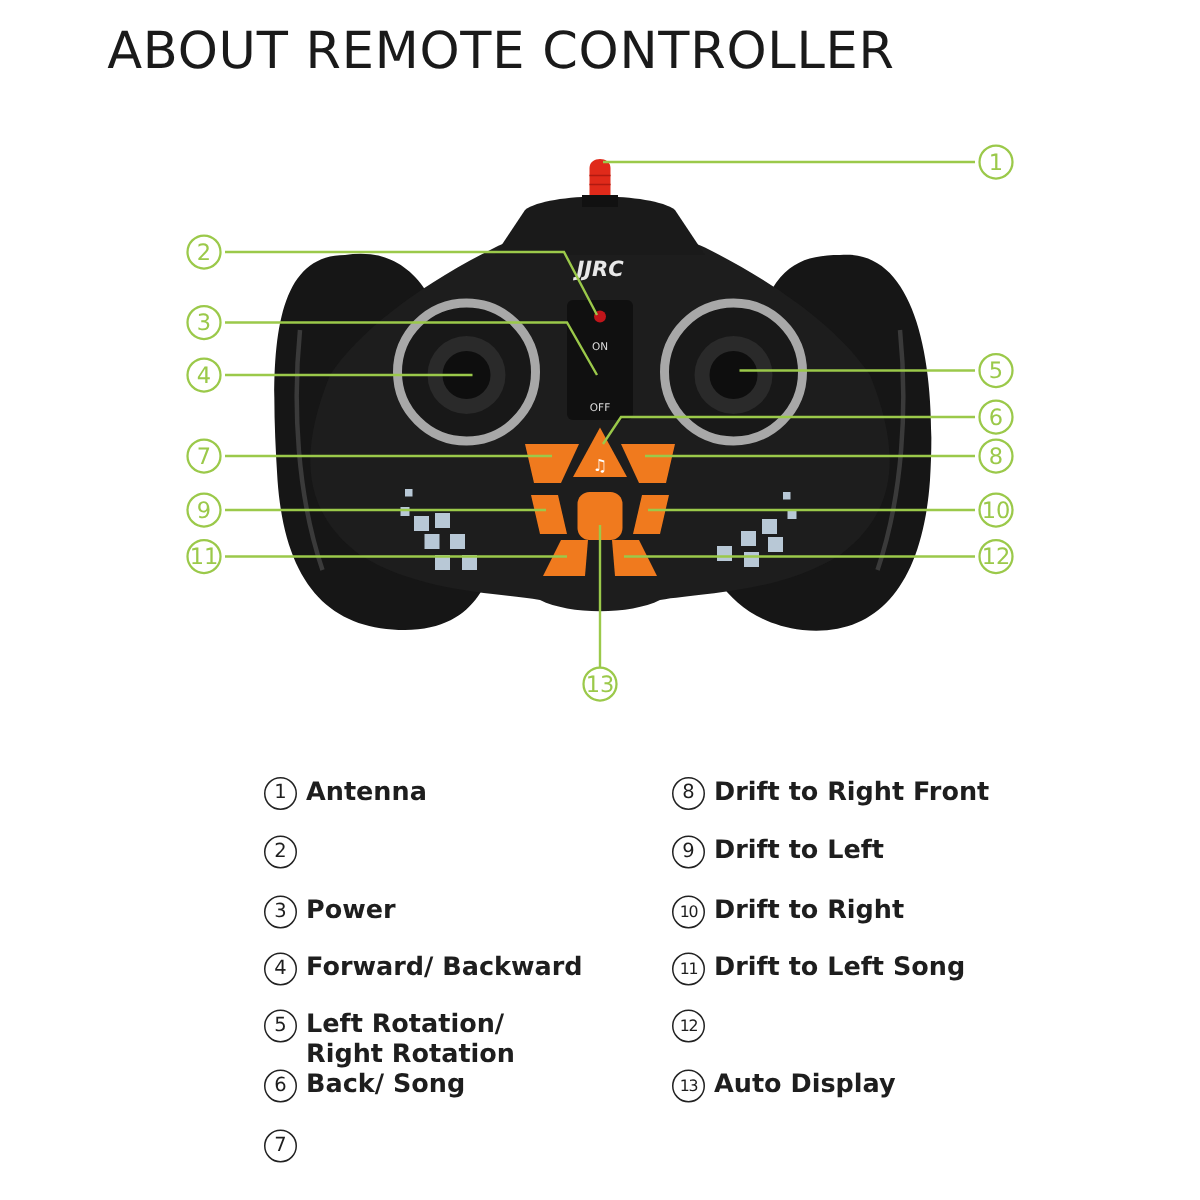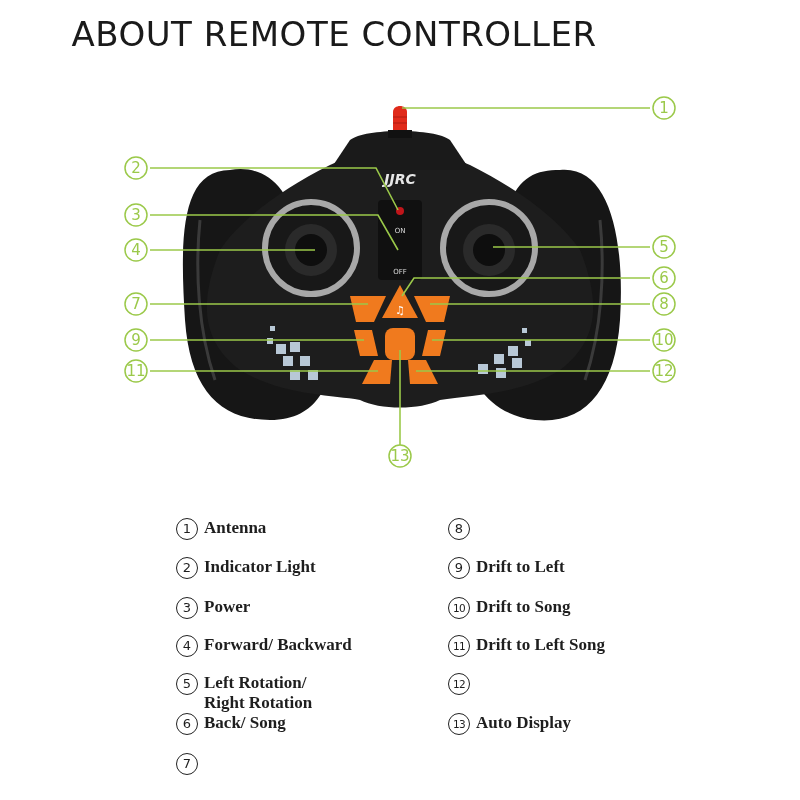--- a/index.html
+++ b/index.html
@@ -4,21 +4,21 @@
   <style>
     html, body { margin:0; padding:0; background:#ffffff; }
     body { width:800px; height:800px; position:relative; overflow:hidden; font-family:"DejaVu Sans", sans-serif; }
     .title { position:absolute; left:0; width:668px; top:14px; text-align:center; font-size:34px; letter-spacing:0.5px; color:#1a1a1a; font-family:"DejaVu Sans", sans-serif; }
     svg.diagram { position:absolute; left:0; top:0; width:800px; height:480px; }
     .callout { font-family:"DejaVu Sans", sans-serif; font-size:15px; fill:#9bc94a; }
     .legend { position:absolute; top:0; left:0; width:800px; height:800px; pointer-events:none; }
     .legend-item { position:absolute; display:flex; align-items:flex-start; font-size:17px; color:#1e1e1e; font-weight:bold; line-height:20px; pointer-events:auto; }
     .legend-num { display:inline-flex; width:22px; height:22px; border:1.6px solid #222; border-radius:50%; box-sizing:border-box; align-items:center; justify-content:center; font-size:13px; font-weight:normal; margin-right:6px; flex-shrink:0; }
     .legend-num.two { font-size:10.5px; letter-spacing:-0.8px; }
-    .legend-text { white-space:pre-line;font-family:Liberation Serif, serif; }
+    .legend-text { white-space:pre-line; }
   </style>
 </head>
 <body>
 
 <div class="title">ABOUT REMOTE CONTROLLER</div>
 
 <svg class="diagram" viewBox="0 0 800 480">
 
   <g>
 
@@ -165,21 +165,20 @@
 </svg>
 
 <div class="legend">
 
   <div class="legend-item" style="left:176px; top:518px;">
     <span class="legend-num">1</span>
     <span class="legend-text">Antenna</span>
   </div>
   <div class="legend-item" style="left:176px; top:557px;">
     <span class="legend-num">2</span>
-    <span class="legend-text">Indicator Light</span>
   </div>
   <div class="legend-item" style="left:176px; top:597px;">
     <span class="legend-num">3</span>
     <span class="legend-text">Power</span>
   </div>
   <div class="legend-item" style="left:176px; top:635px;">
     <span class="legend-num">4</span>
     <span class="legend-text">Forward/ Backward</span>
   </div>
   <div class="legend-item" style="left:176px; top:673px;">
@@ -190,28 +189,29 @@
   <div class="legend-item" style="left:176px; top:713px;">
     <span class="legend-num">6</span>
     <span class="legend-text">Back/ Song</span>
   </div>
   <div class="legend-item" style="left:176px; top:753px;">
     <span class="legend-num">7</span>
   </div>
 
   <div class="legend-item" style="left:448px; top:518px;">
     <span class="legend-num">8</span>
+    <span class="legend-text">Drift to Right Front</span>
   </div>
   <div class="legend-item" style="left:448px; top:557px;">
     <span class="legend-num">9</span>
     <span class="legend-text">Drift to Left</span>
   </div>
   <div class="legend-item" style="left:448px; top:597px;">
     <span class="legend-num two">10</span>
-    <span class="legend-text">Drift to Song</span>
+    <span class="legend-text">Drift to Right</span>
   </div>
   <div class="legend-item" style="left:448px; top:635px;">
     <span class="legend-num two">11</span>
     <span class="legend-text">Drift to Left Song</span>
   </div>
   <div class="legend-item" style="left:448px; top:673px;">
     <span class="legend-num two">12</span>
   </div>
   <div class="legend-item" style="left:448px; top:713px;">
     <span class="legend-num two">13</span>

